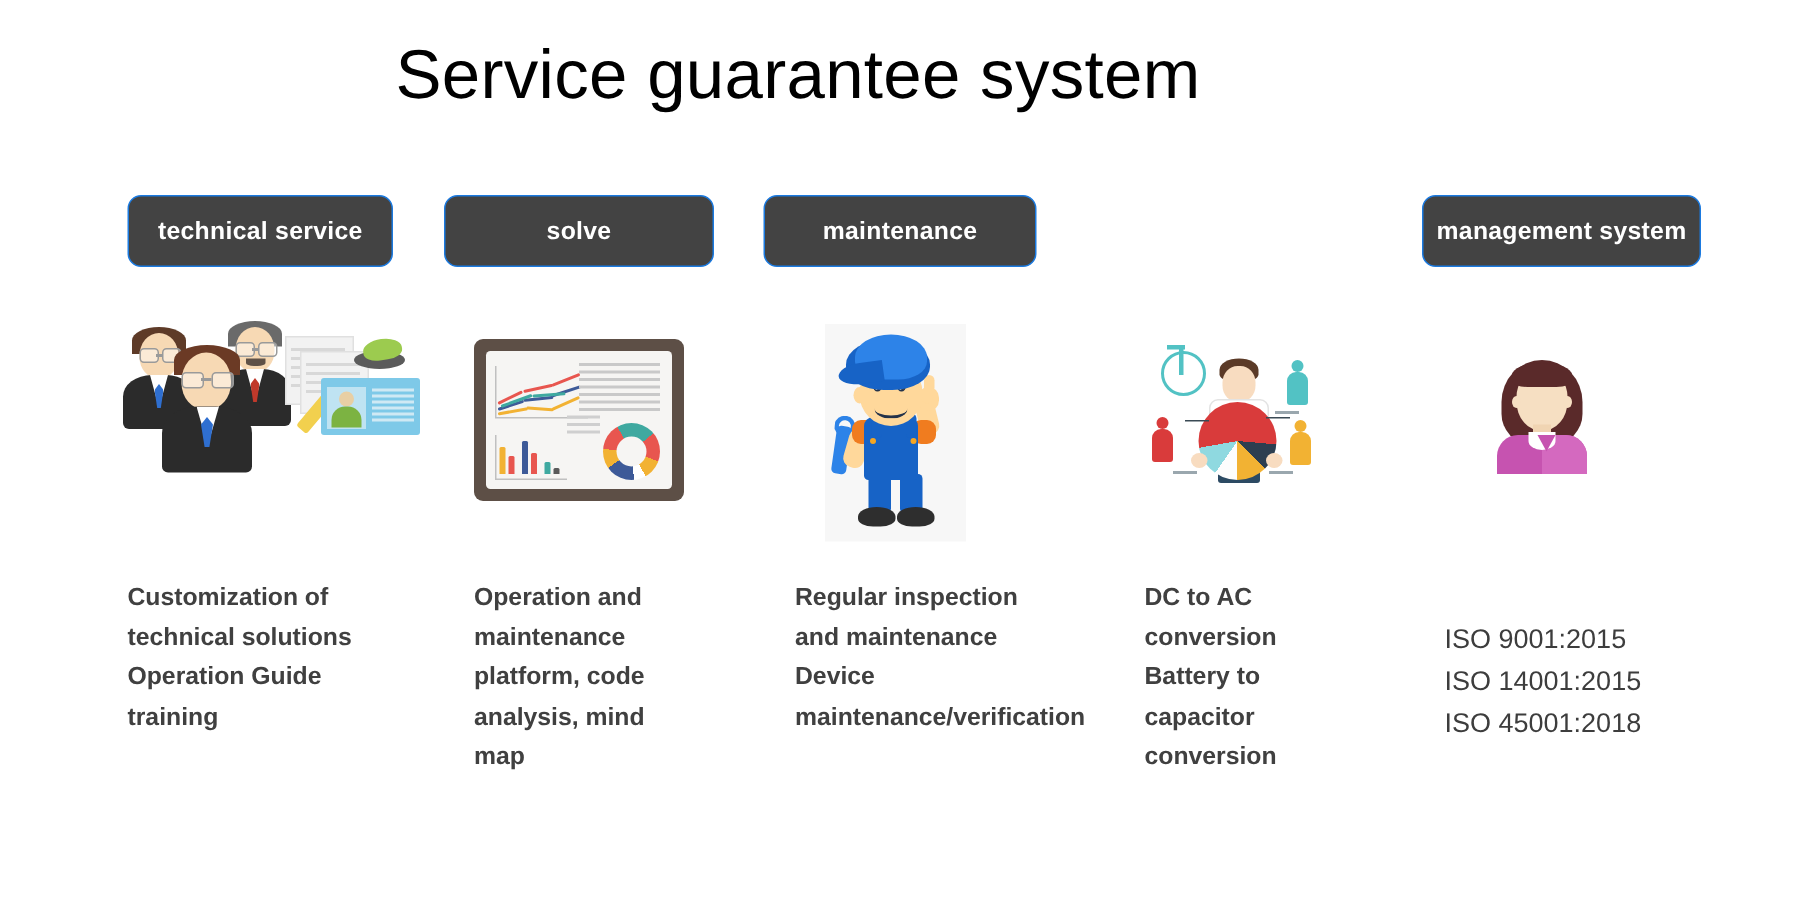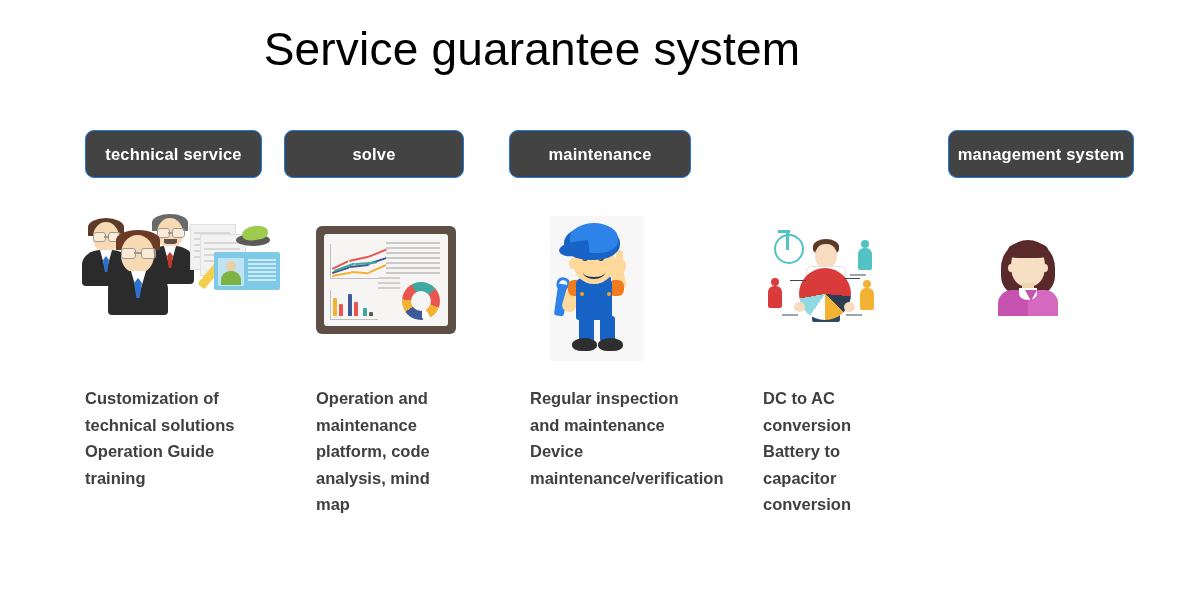--- a/index.html
+++ b/index.html
@@ -421,21 +421,21 @@
             <div class="id-textline" style="top:16px;"></div>
             <div class="id-textline" style="top:20px;"></div>
           </div>
         </div>
       </div>
     </div>
   </div>
 
   <div class="body-text" style="left:85px; top:385px; width:185px;">Customization of technical solutions Operation Guide training</div>
 
-  <div class="column" style="left:284px; width:180px;">
+  <div class="column" style="left:296px; width:180px;">
     <div class="pill" style="width:180px;">
       <span class="pill-label">solve</span>
     </div>
   </div>
 
   <div class="art" style="left:316px; top:226px;">
     <div class="board">
       <div class="board-inner">
 
         <div class="mini-axis" style="left:6px; top:10px; width:1.4px; height:34px;"></div>
@@ -581,14 +581,17 @@
       <div class="av-ear" style="left:13px;"></div>
       <div class="av-ear" style="left:47px;"></div>
       <div class="av-neck"></div>
       <div class="av-shirt"></div>
       <div class="av-shirt-light"></div>
       <div class="av-collar"></div>
       <div class="av-vee"></div>
     </div>
   </div>
 
+  <div class="body-text light" style="left:963px; top:412px; width:190px;">ISO 9001:2015
+ISO 14001:2015
+ISO 45001:2018</div>
 
 </div>
 
 </body></html>

